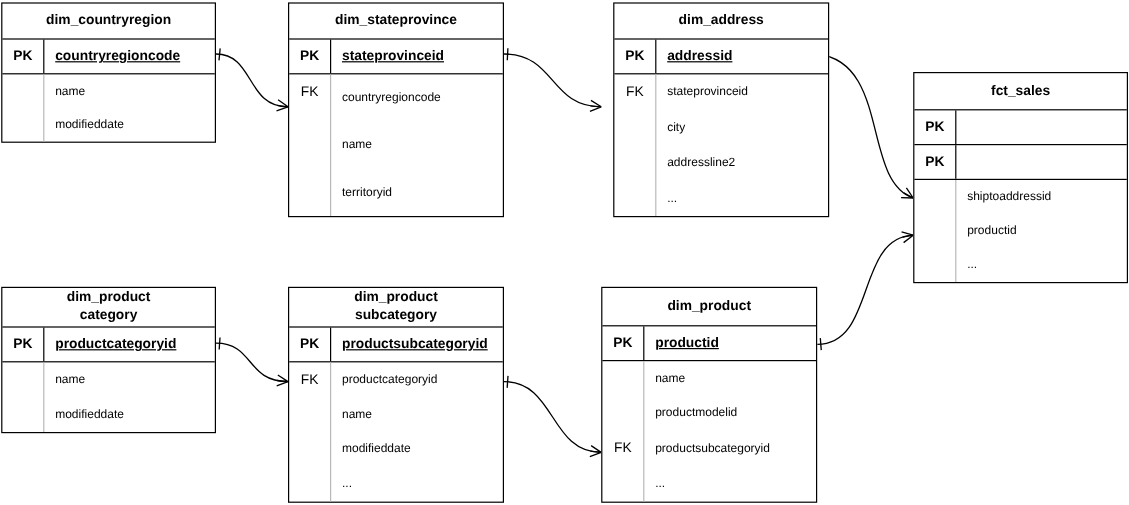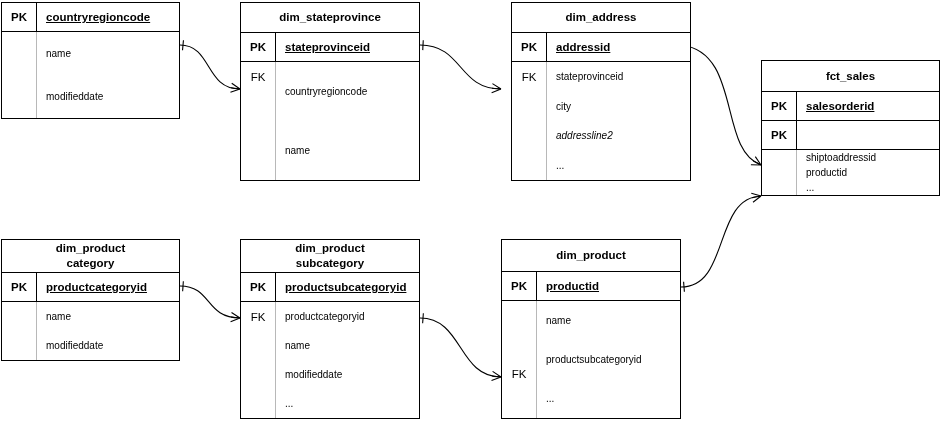--- a/index.html
+++ b/index.html
@@ -156,20 +156,21 @@
         <line x1="182.64317216277536" y1="291.19746485490083" x2="183.3421526777241" y2="281.2219234540684" stroke="#000000" stroke-width="1.1"></line>
         <path d="M 240,318 L 230.57383687772284,321.6479376080496 M 240,318 L 231.52201610039577,312.4969291301991 M 240,318 L 231.0479264890593,317.0724333691243" fill="none" stroke="#000000" stroke-width="1.1"></path>
       </g>
       <g>
         <path d="M 420,318 C 463,318 458,377 501,377" fill="none" stroke="#000000" stroke-width="1.1"></path>
         <line x1="422.65072699180297" y1="323.1936159287078" x2="423.3352013527172" y2="313.21706868784077" stroke="#000000" stroke-width="1.1"></line>
         <path d="M 501,377 L 491.5169551511307,380.4974076677353 M 501,377 L 492.6107012662019,371.36265428103854 M 501,377 L 492.0638282086663,375.9300309743869" fill="none" stroke="#000000" stroke-width="1.1"></path>
       </g>
     </svg>
 <div class="entity" style="left: 1px; top: 2px; width: 179px; height: 117px;">
+      <div class="entity-title" style="height: 30px; flex: 0 0 30px;">dim_countryregion</div>
       <div class="attr-row divider" style="height: 29px; flex: 0 0 29px;">
         <div class="key-cell pk">PK</div>
         <div class="attr-name pk">countryregioncode</div>
       </div>
       <div class="body-group">
         <div class="key-col">
           <div class="key-slot" style="flex: 1 1 0px;"></div>
           <div class="key-slot" style="flex: 1 1 0px;"></div>
         </div>
         <div class="name-col">
@@ -187,49 +188,49 @@
       <div class="body-group">
         <div class="key-col">
           <div class="key-slot" style="flex: 1 1 0px;">FK</div>
           <div class="key-slot" style="flex: 1 1 0px;"></div>
           <div class="key-slot" style="flex: 1 1 0px;"></div>
           <div class="key-slot" style="flex: 1 1 0px;"></div>
         </div>
         <div class="name-col">
           <div class="name-slot" style="flex: 1 1 0px;">countryregioncode</div>
           <div class="name-slot" style="flex: 1 1 0px;">name</div>
+          <div class="name-slot" style="flex: 1 1 0px;">territoryid</div>
         </div>
       </div>
     </div>
     <div class="entity" style="left: 501px; top: 2px; width: 180px; height: 179px; margin-left: 10px;">
       <div class="entity-title" style="height: 30px; flex: 0 0 30px;">dim_address</div>
       <div class="attr-row divider" style="height: 29px; flex: 0 0 29px;">
         <div class="key-cell pk">PK</div>
         <div class="attr-name pk">addressid</div>
       </div>
       <div class="body-group">
         <div class="key-col">
           <div class="key-slot" style="flex: 1 1 0px;">FK</div>
           <div class="key-slot" style="flex: 1 1 0px;"></div>
           <div class="key-slot" style="flex: 1 1 0px;"></div>
           <div class="key-slot" style="flex: 1 1 0px;"></div>
         </div>
         <div class="name-col">
           <div class="name-slot" style="flex: 1 1 0px;">stateprovinceid</div>
           <div class="name-slot" style="flex: 1 1 0px;">city</div>
-          <div class="name-slot" style="flex: 1 1 0px; font-style: italic;">addressline2</div>
+          <div class="name-slot" style="flex: 1 1 0px;">addressline2</div>
           <div class="name-slot" style="flex: 1 1 0px;">...</div>
         </div>
       </div>
     </div>
-    <div class="entity" style="left: 761px; top: 60px; width: 179px; height: 136px;">
+    <div class="entity" style="left: 761px; top: 60px; width: 179px; height: 176px;">
       <div class="entity-title" style="height: 31px; flex: 0 0 31px;">fct_sales</div>
       <div class="attr-row divider" style="height: 29px; flex: 0 0 29px;">
         <div class="key-cell pk">PK</div>
-        <div class="attr-name pk">salesorderid</div>
       </div>
       <div class="attr-row divider" style="height: 29px; flex: 0 0 29px;">
         <div class="key-cell pk">PK</div>
       </div>
       <div class="body-group">
         <div class="key-col">
           <div class="key-slot" style="flex: 1 1 0px;"></div>
           <div class="key-slot" style="flex: 1 1 0px;"></div>
           <div class="key-slot" style="flex: 1 1 0px;"></div>
         </div>
@@ -288,18 +289,19 @@
       </div>
       <div class="body-group">
         <div class="key-col">
           <div class="key-slot" style="flex: 1 1 0px;"></div>
           <div class="key-slot" style="flex: 1 1 0px;"></div>
           <div class="key-slot" style="flex: 1 1 0px;">FK</div>
           <div class="key-slot" style="flex: 1 1 0px;"></div>
         </div>
         <div class="name-col">
           <div class="name-slot" style="flex: 1 1 0px;">name</div>
+          <div class="name-slot" style="flex: 1 1 0px;">productmodelid</div>
           <div class="name-slot" style="flex: 1 1 0px;">productsubcategoryid</div>
           <div class="name-slot" style="flex: 1 1 0px;">...</div>
         </div>
       </div>
     </div>
   </div>
 
 </body></html>

